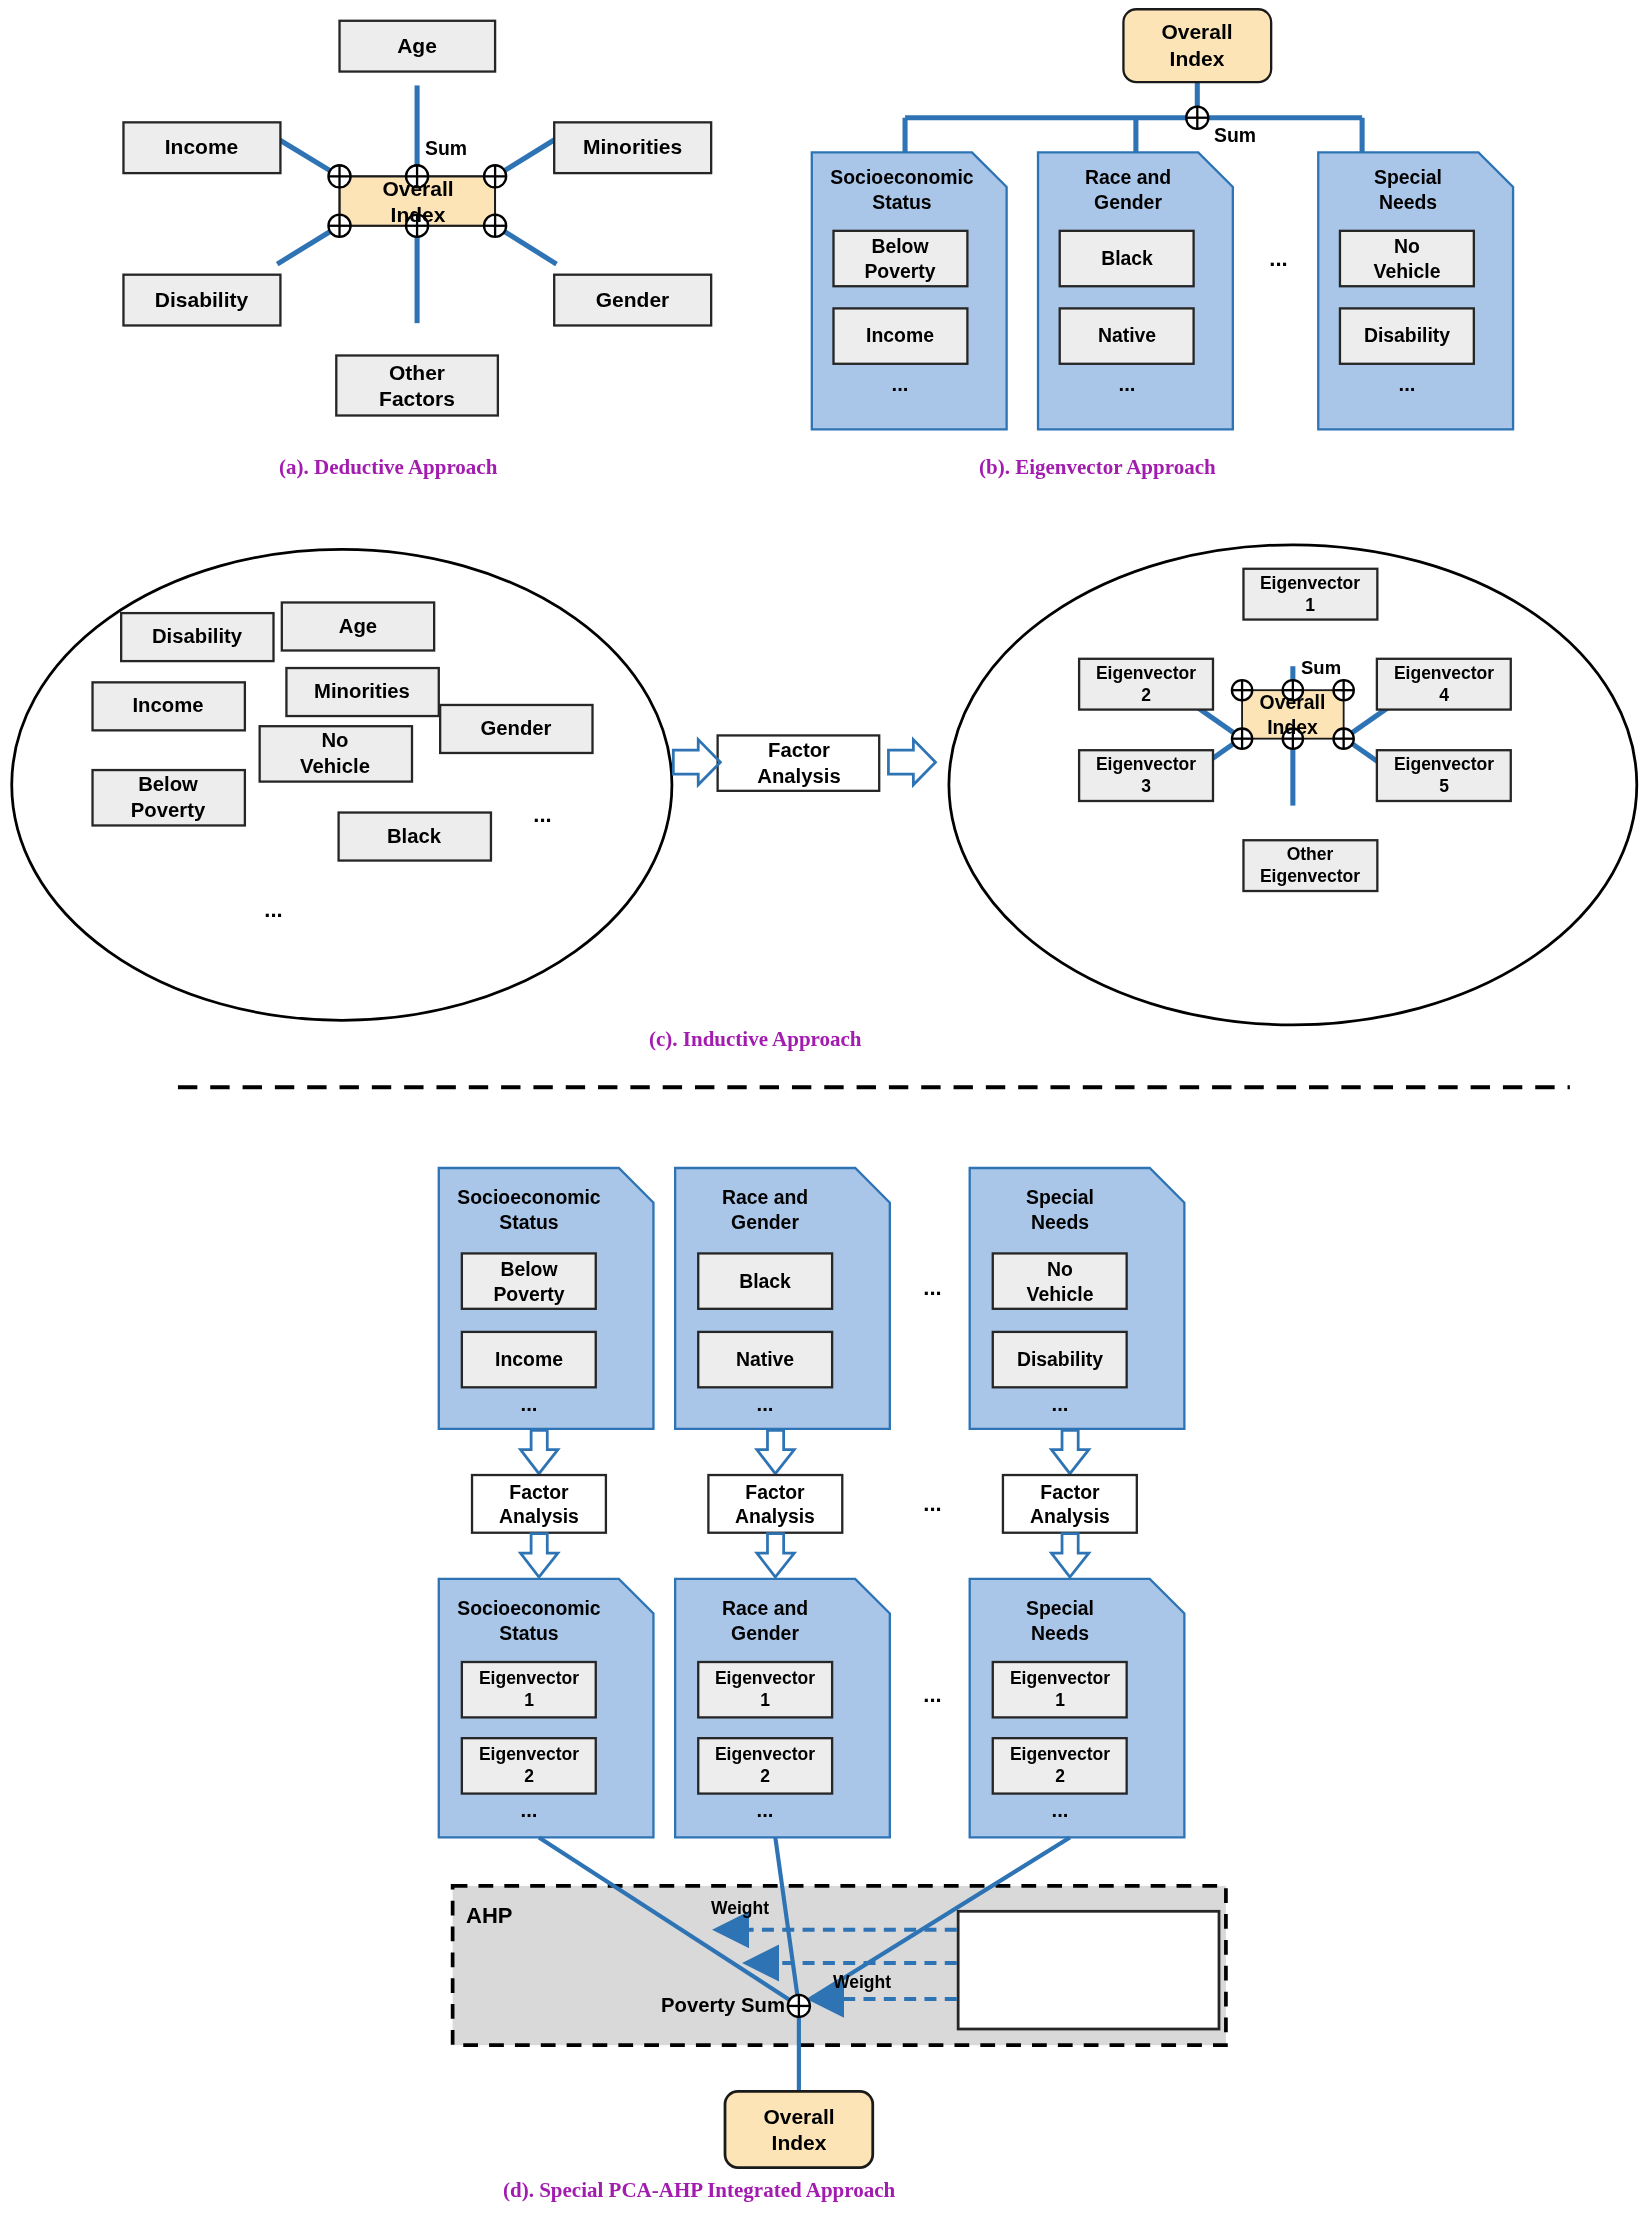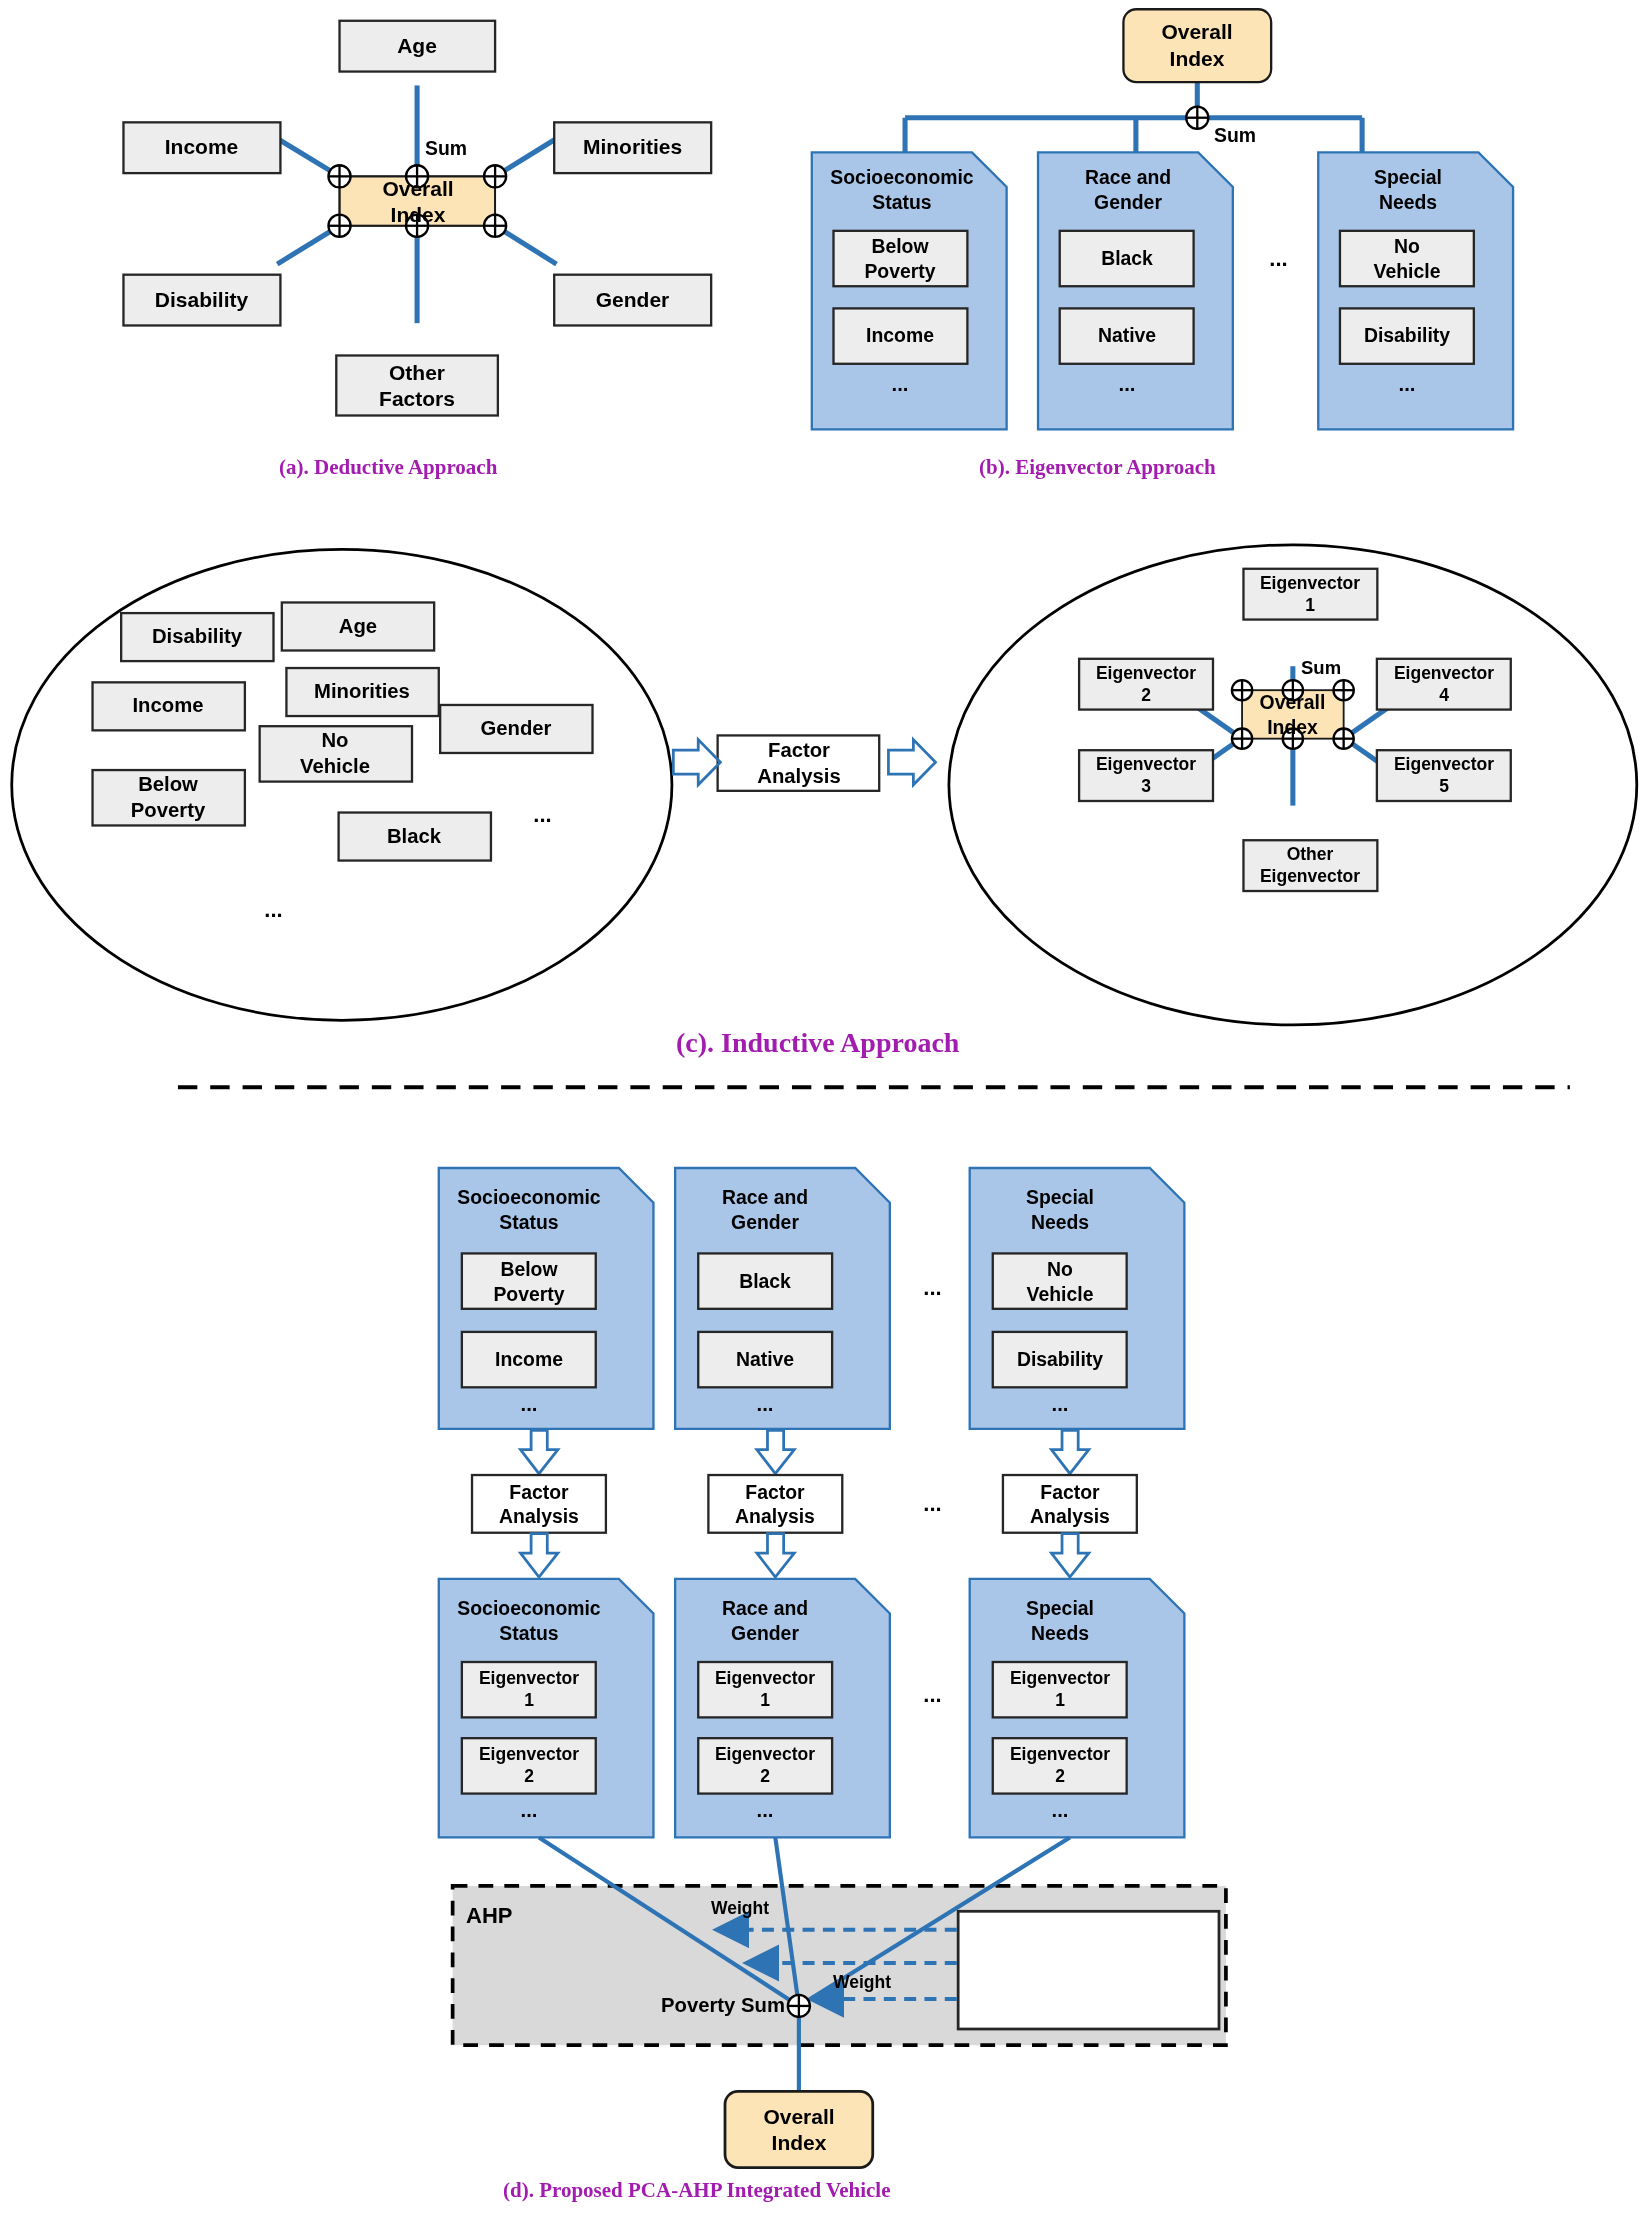--- a/index.html
+++ b/index.html
@@ -303,21 +303,21 @@
 4</div>
 <div class="lbl" style="left:1079px;top:750px;width:134px;height:51px;font-size:17.5px;white-space:pre-line;">Eigenvector
 3</div>
 <div class="lbl" style="left:1377px;top:750px;width:134px;height:51px;font-size:17.5px;white-space:pre-line;">Eigenvector
 5</div>
 <div class="lbl" style="left:1243px;top:840px;width:134px;height:51px;font-size:17.5px;white-space:pre-line;">Other
 Eigenvector</div>
 <div class="lbl" style="left:1228px;top:687px;width:129px;height:55px;font-size:19.4px;white-space:pre-line;">Overall
 Index</div>
 <div class="lbl" style="left:1301px;top:655px;width:78px;height:25.4px;font-size:18.5px;justify-content:flex-start;">Sum</div>
-<div class="caption" style="left:649px;top:1027px;font-size:28px;margin-left:27px;">(c). Inductive Approach</div>
+<div class="caption" style="left:649px;top:1027px;font-size:21px;">(c). Inductive Approach</div>
 
 <div class="lbl" style="left:439px;top:1175px;width:180px;height:69px;font-size:19.4px;white-space:pre-line;">Socioeconomic
 Status</div>
 <div class="lbl" style="left:462px;top:1254px;width:134px;height:55px;font-size:19.4px;white-space:pre-line;">Below
 Poverty</div>
 <div class="lbl" style="left:462px;top:1332px;width:134px;height:55px;font-size:19.4px;">Income</div>
 <div class="lbl" style="left:462px;top:1392px;width:134px;height:25.4px;font-size:20.3px;">...</div>
 
 <div class="lbl" style="left:675px;top:1175px;width:180px;height:69px;font-size:19.4px;white-space:pre-line;">Race and
 Gender</div>
@@ -365,16 +365,16 @@
 2</div>
 <div class="lbl" style="left:993px;top:1798px;width:134px;height:25.4px;font-size:20.3px;">...</div>
 <div class="lbl" style="left:905px;top:1681px;width:55px;height:28px;font-size:22px;">...</div>
 
 <div class="lbl" style="left:466px;top:1902px;width:92px;height:28px;font-size:22px;justify-content:flex-start;">AHP</div>
 <div class="lbl" style="left:711px;top:1897px;width:97px;height:24px;font-size:17.5px;justify-content:flex-start;">Weight</div>
 <div class="lbl" style="left:833px;top:1971px;width:97px;height:24px;font-size:17.5px;justify-content:flex-start;">Weight</div>
 <div class="lbl" style="left:591px;top:1992px;width:194px;height:28px;font-size:20.3px;justify-content:flex-end;">Poverty Sum</div>
 <div class="lbl" style="left:725px;top:2092px;width:148px;height:76px;font-size:21px;white-space:pre-line;">Overall
 Index</div>
-<div class="caption" style="left:503px;top:2178px;font-size:21px;">(d). Proposed PCA-AHP Integrated Vehicle</div>
+<div class="caption" style="left:503px;top:2178px;font-size:21px;">(d). Special PCA-AHP Integrated Approach</div>
 
 </div>
 
 
 </body></html>

